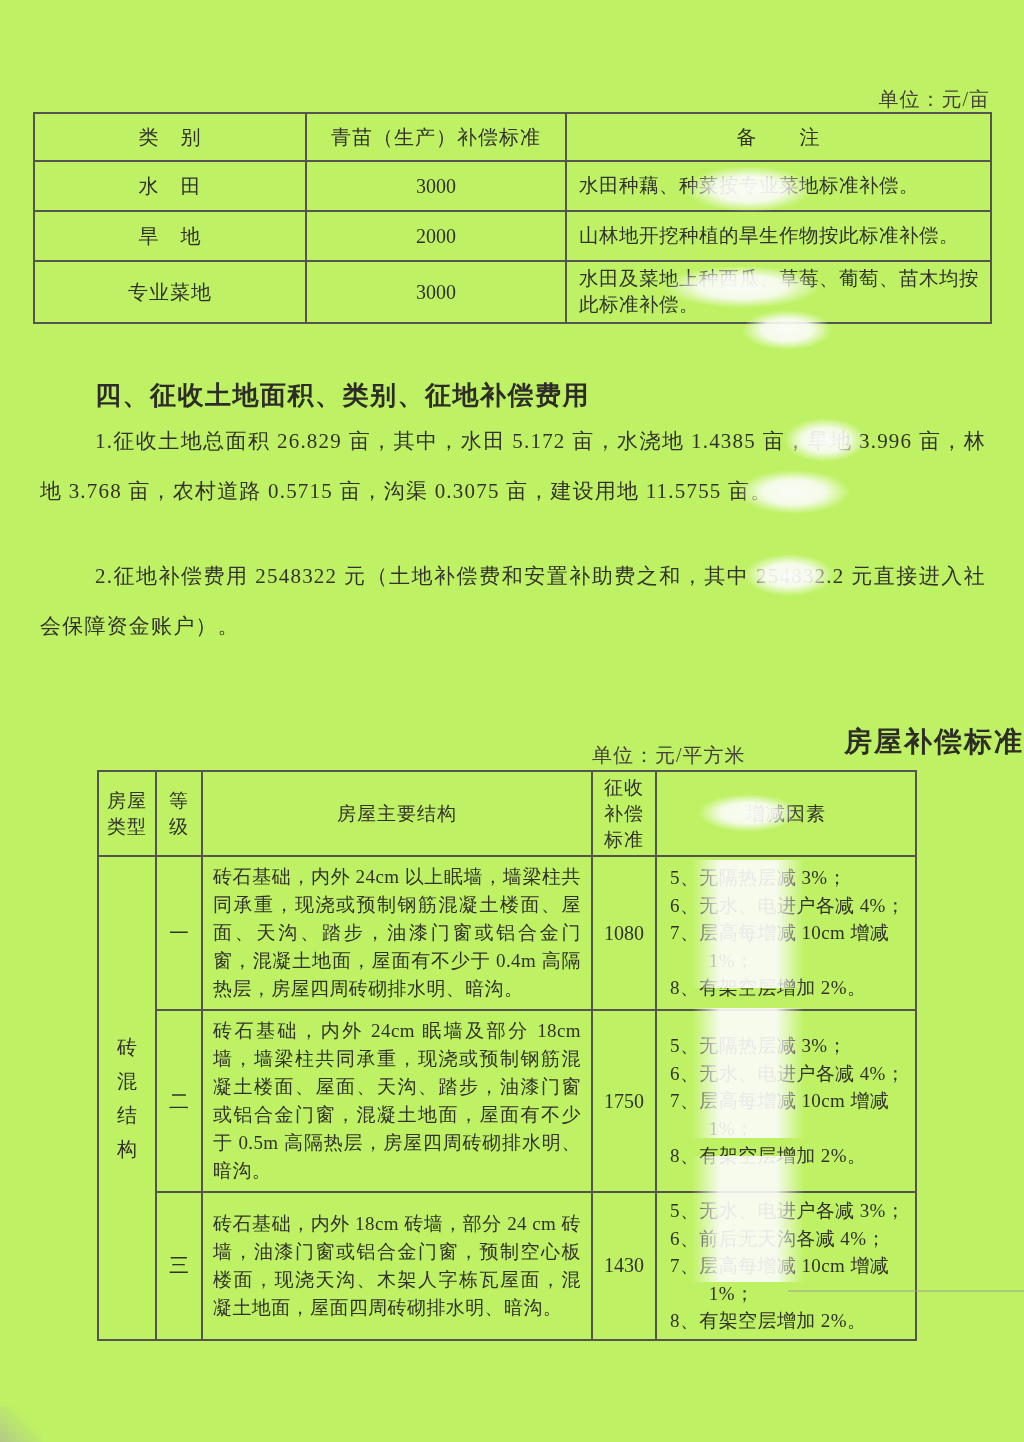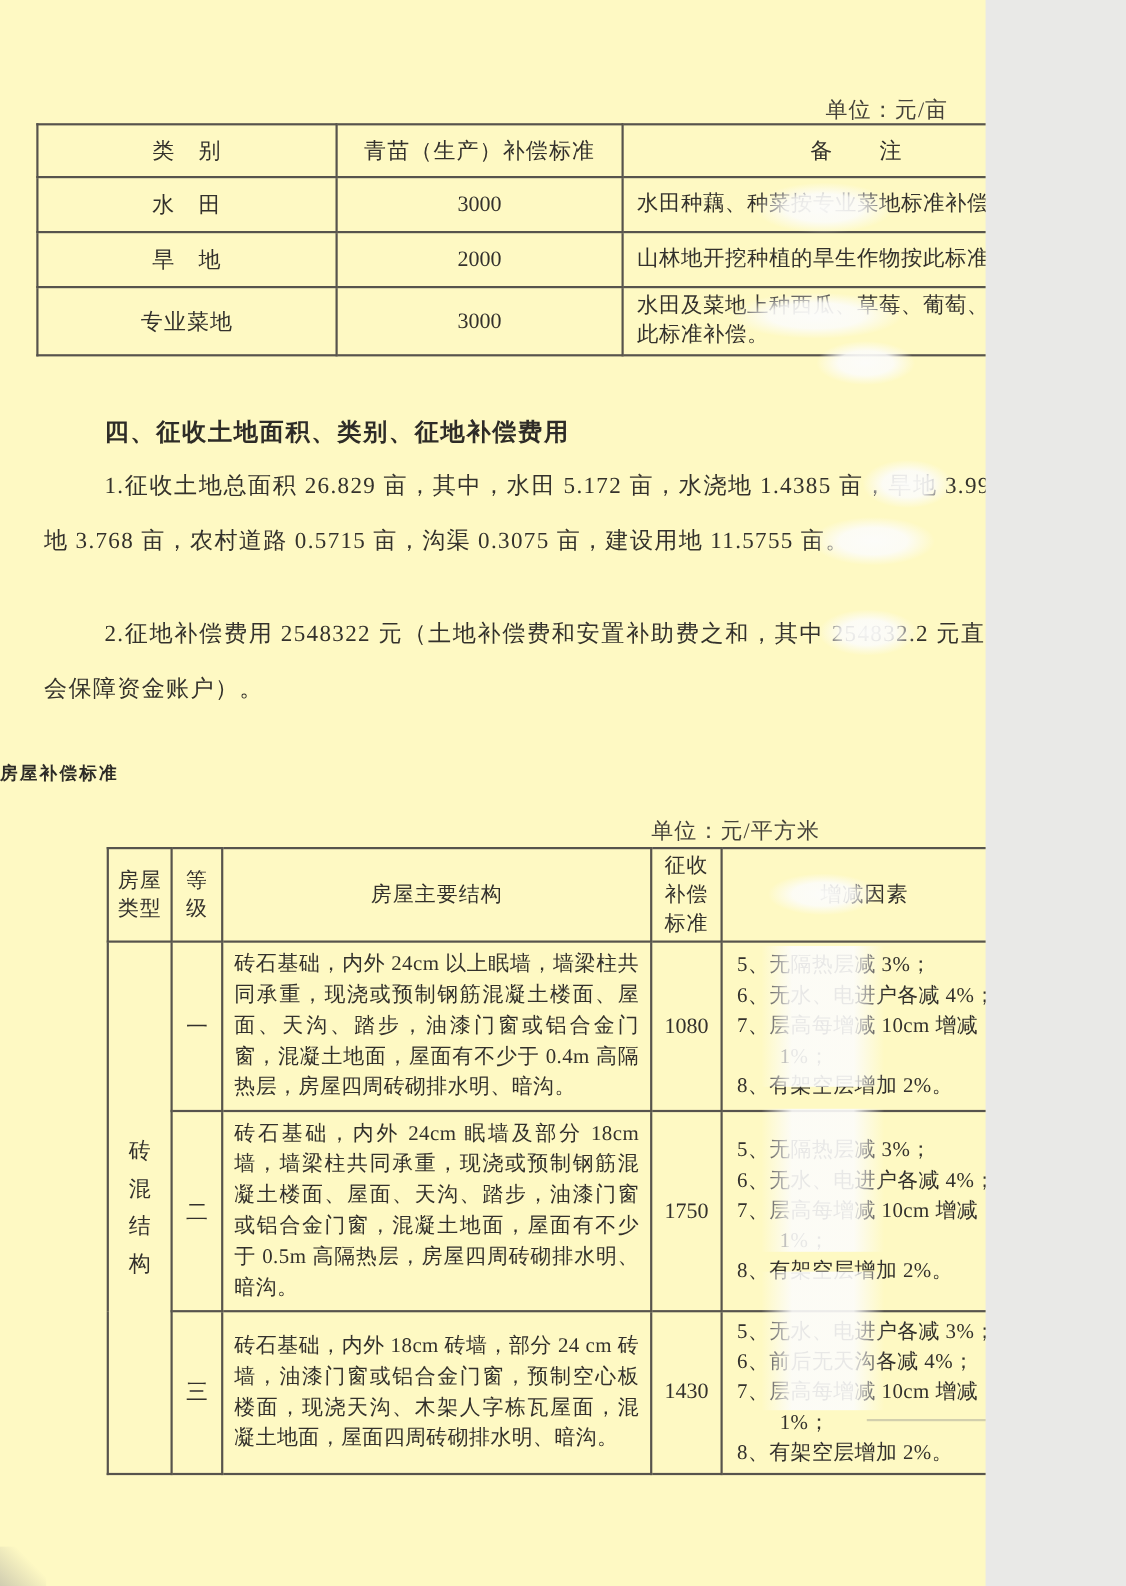--- a/index.html
+++ b/index.html
@@ -3,53 +3,54 @@
 <meta charset="utf-8">
 <style>
   html,body{margin:0;padding:0;}
   body{
     width:1024px;height:1442px;
     background:#e9e9e7;
     font-family:"Liberation Serif","DejaVu Serif",serif;
   }
   .page{
     position:relative;
-    width:896px;height:1442px;
-    background:#fef9c3;
+    width:1024px;height:1442px;
+    background:#bef264;
     color:#33312c;
     overflow:hidden;
   }
   .abs{position:absolute;}
   
   .unit-label{
     font-size:20px;
     color:#45423a;
     letter-spacing:1px;
   }
   .heading{
-    font-size:22px;
+    font-size:26px;
     font-weight:bold;
     letter-spacing:1.5px;
     color:#2e2c27;
   }
   .para{
     font-size:21px;
     line-height:50px;
     letter-spacing:1.2px;
     text-align:justify;
     word-break:break-word;
     color:#34322c;
   }
   .indent{text-indent:55px;}
   .subtitle{
-    font-size:16px;
+    font-size:28px;
     font-weight:bold;
     letter-spacing:2px;
-    text-align:left;
+    text-align:right;
     color:#2e2c27;
+    margin-top:30px;
   }
   
   table{
     border-collapse:collapse;
     table-layout:fixed;
   }
   td,th{
     border:2px solid #57544d;
     font-weight:normal;
     vertical-align:middle;

